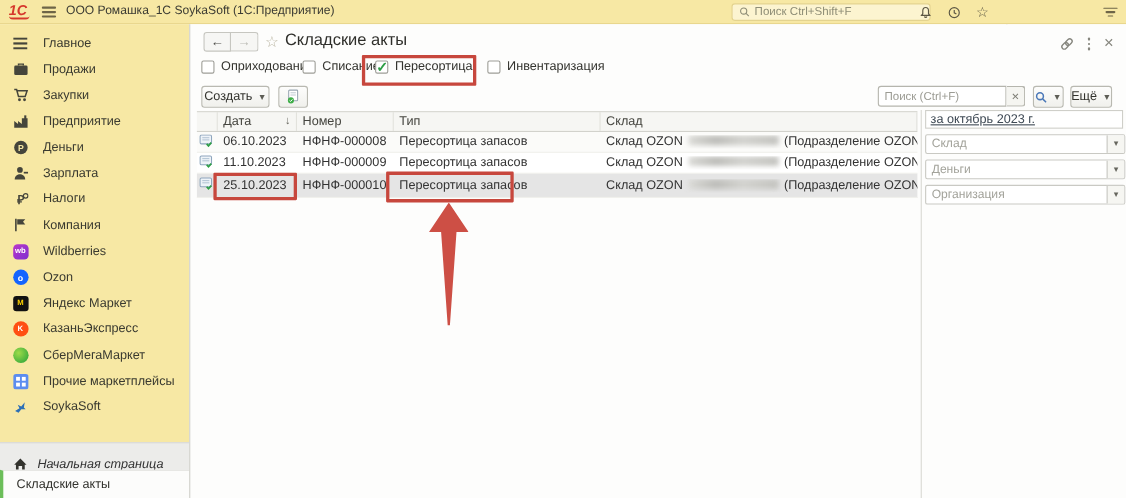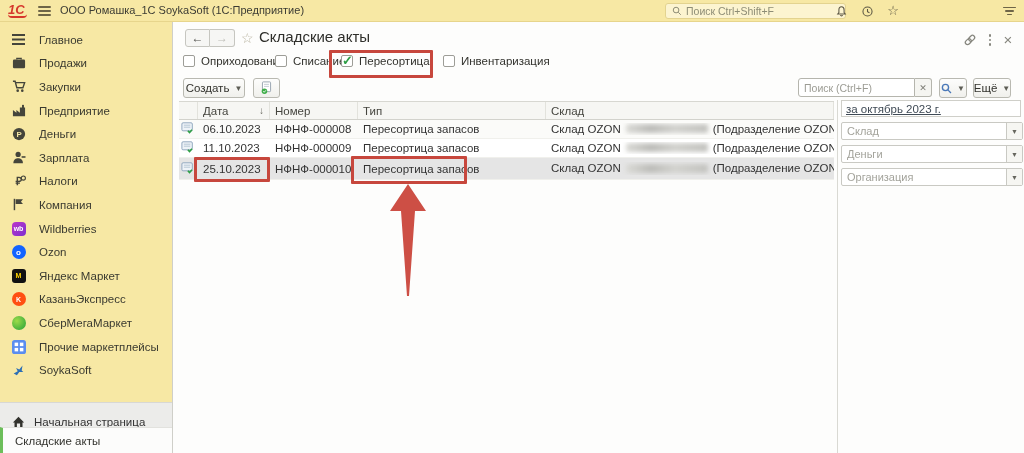--- a/index.html
+++ b/index.html
@@ -23,21 +23,21 @@
 
   
   #sidebar { position:absolute; left:0; top:22px; width:172px; height:380px; background:#f7e8a4; padding-top:6px; }
   .side-item { height:23.6px; display:flex; align-items:center; padding-left:11px; gap:13px; cursor:default; }
   .side-item .si-label { color:#3a3a30; font-size:11.5px; }
   .si-ico { width:15px; height:15px; display:flex; align-items:center; justify-content:center; flex:0 0 15px; }
   .badge { width:14px; height:14px; border-radius:4px; display:flex; align-items:center; justify-content:center; color:#fff; font-size:7px; font-weight:bold; }
   .badge.round { border-radius:50%; }
 
   
-  #footer-home { position:absolute; left:0; top:402px; width:172px; height:39px; background:#ececea; border-top:1px solid #d8d8d4; display:flex; align-items:center; gap:9px; padding-left:12px; }
+  #footer-home { position:absolute; left:0; top:402px; width:172px; height:39px; background:#ececea; border-top:1px solid #d8d8d4; display:flex; align-items:center; gap:9px; padding-left:12px;font-style:italic; }
   #footer-tab { position:absolute; left:0; top:427px; width:172px; height:26px; background:#fcfcfb; border-top:1px solid #e2e2de; border-left:3px solid #6cbe5a; display:flex; align-items:center; padding-left:12px; color:#33332e; }
 
   
   #main { position:absolute; left:172px; top:22px; width:852px; height:431px; background:#fdfdfc; border-left:1px solid #cfcfc9; }
   .navgrp { position:absolute; left:12px; top:7px; display:flex; }
   .navbtn { width:25px; height:18px; background:#f6f6f4; border:1px solid #c6c6c0; display:flex; align-items:center; justify-content:center; font-size:12px; color:#4e4e4a; }
   .navbtn.back { border-radius:3px 0 0 3px; }
   .navbtn.fwd { border-radius:0 3px 3px 0; border-left:none; color:#bcbcb6; }
   .hd-star { position:absolute; left:68px; top:8px; font-size:14px; color:#b9b4a0; }
   .hd-title { position:absolute; left:86px; top:6px; font-size:15px; color:#2f2f2b; }

